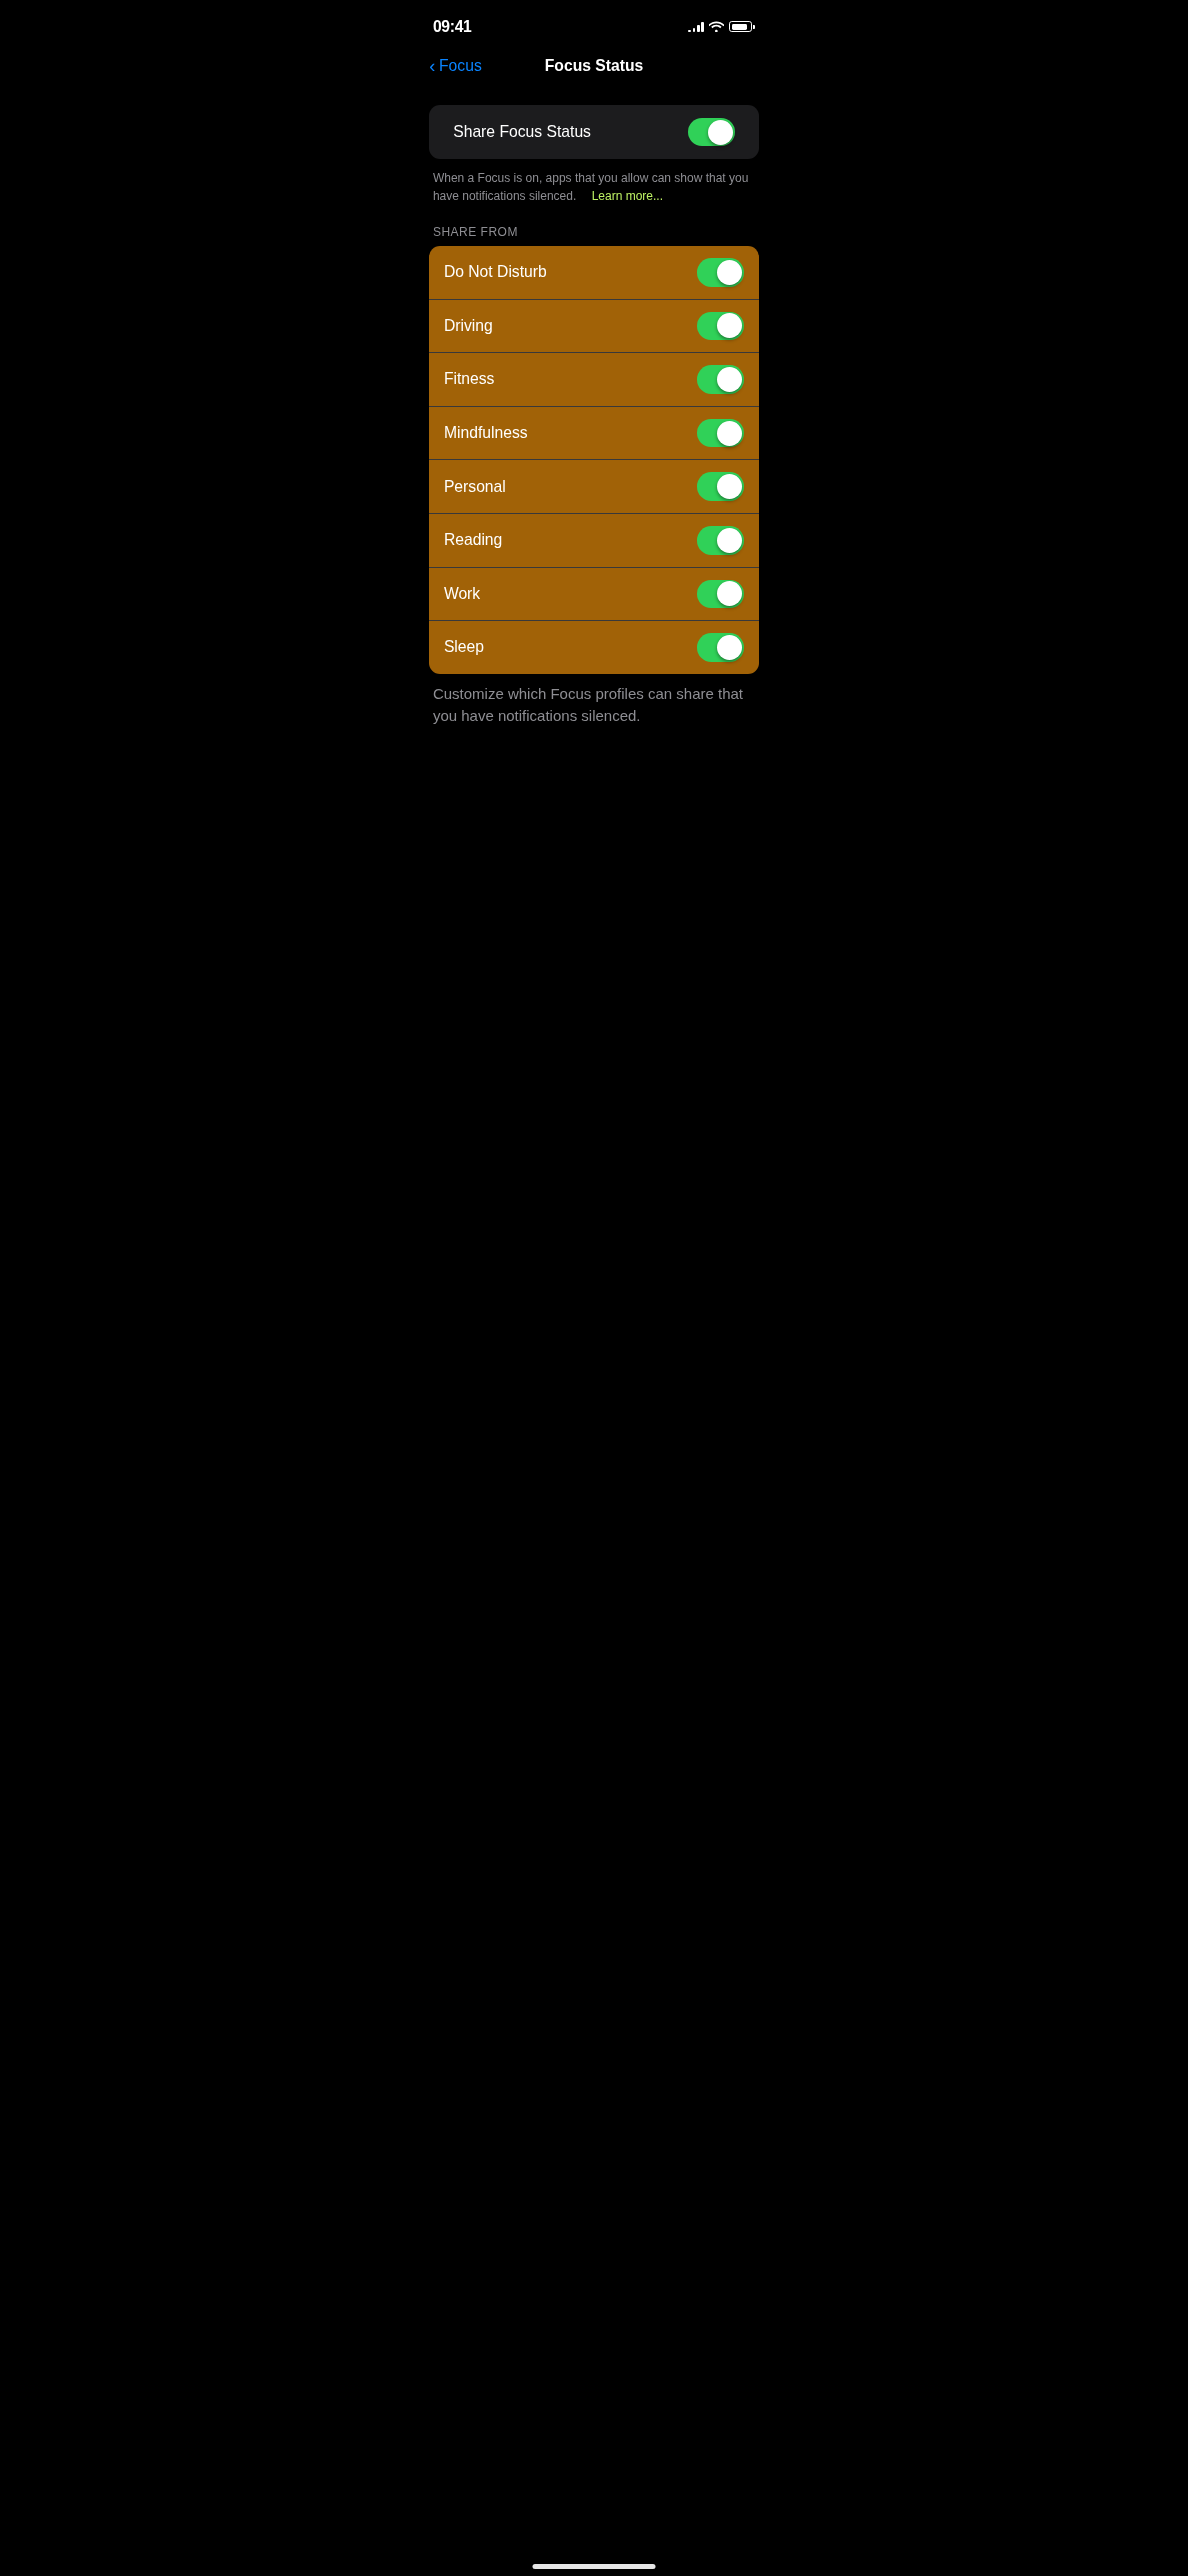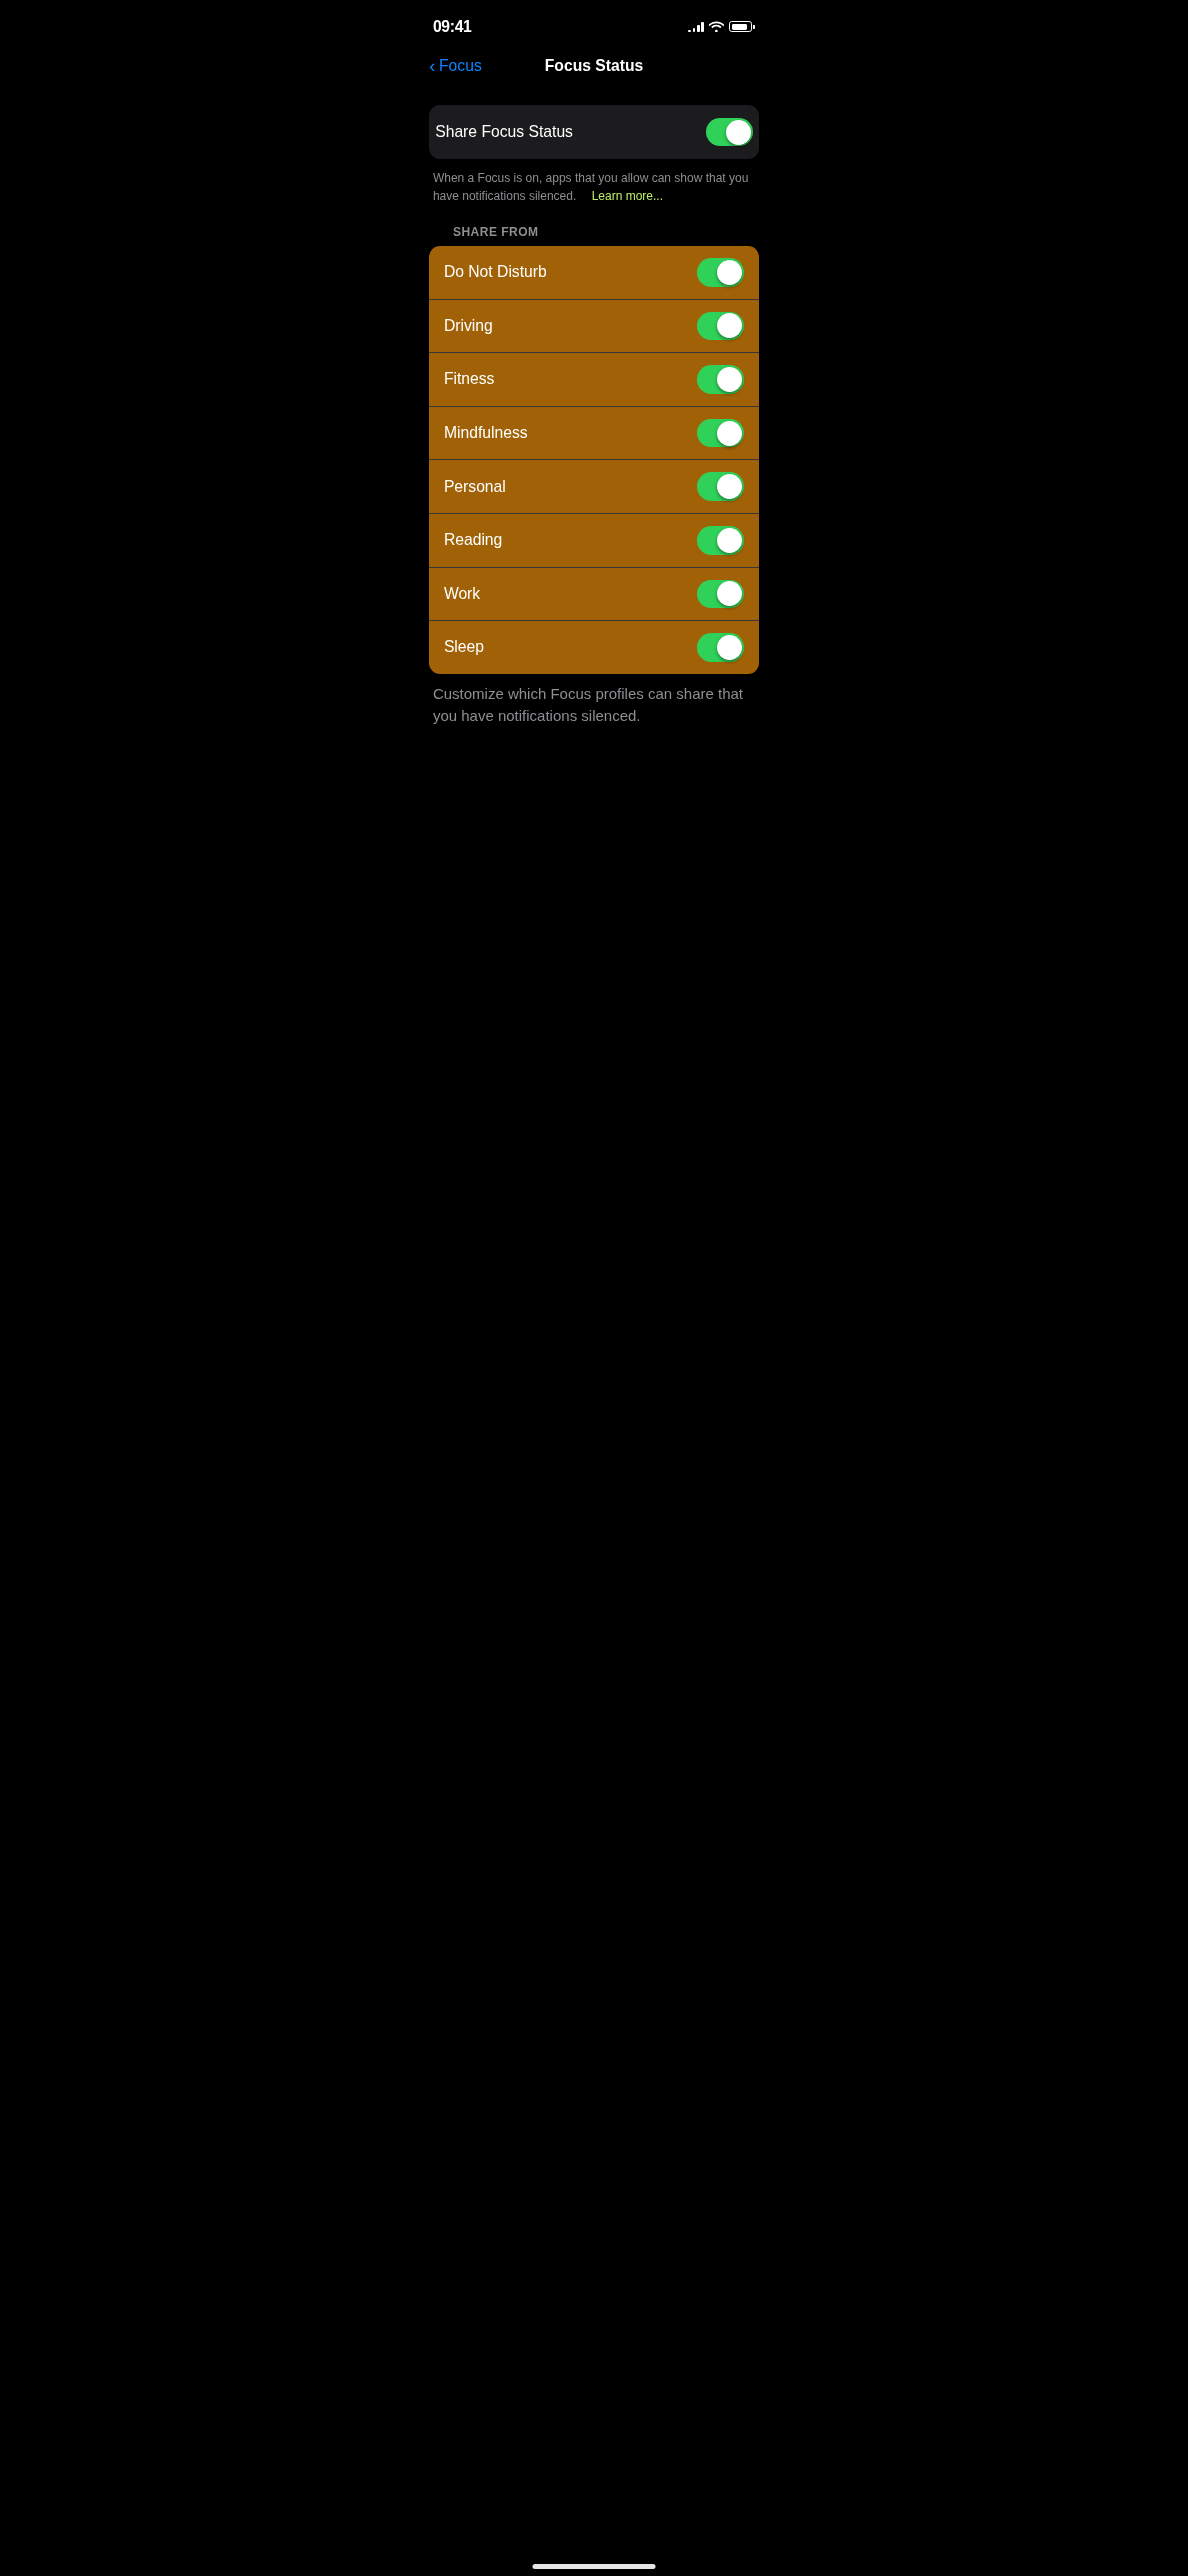--- a/index.html
+++ b/index.html
@@ -129,21 +129,21 @@
 
     
     .content {
       padding: 14.7px 14.7px 29.5px 14.7px;
     }
 
     
     .toggle-section-main {
       background: #1c1c1e;
       border-radius: 11px;
-      padding: 13px 6px;
+      padding: 13px 24px;
       display: flex;
       align-items: center;
       justify-content: space-between;
       margin-bottom: 9.2px;
     }
 
     .toggle-label {
       font-size: 15.7px;
       color: #ffffff;
       font-weight: 400;
@@ -199,27 +199,26 @@
     .description-text a,
     .learn-more {
       color: #bef264;
       text-decoration: none;
       padding-left: 12px;
     }
 
     
     .section-header {
       font-size: 12px;
-      font-weight: 700;
+      font-weight: 400;
       color: #8e8e93;
       text-transform: uppercase;
       letter-spacing: 0.5px;
       padding: 0 3.7px;
       margin-bottom: 7.4px;
-      margin-left: 20px;
     }
 
     
     .focus-list {
       background: #a16207;
       border-radius: 11px;
       margin-bottom: 9.2px;
       overflow: hidden;
     }
 

